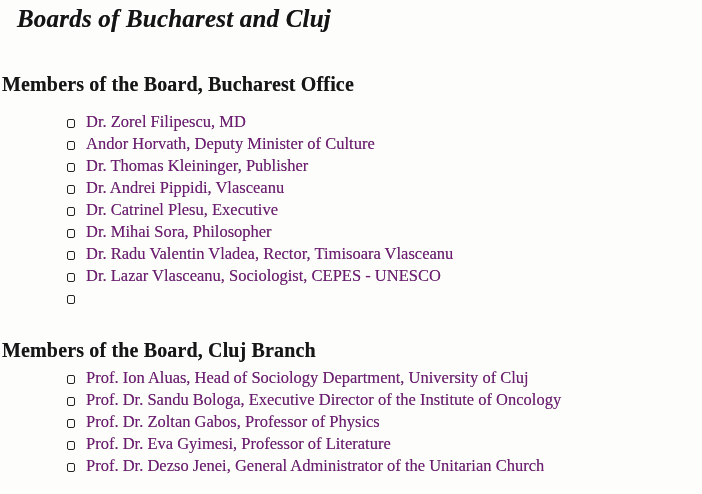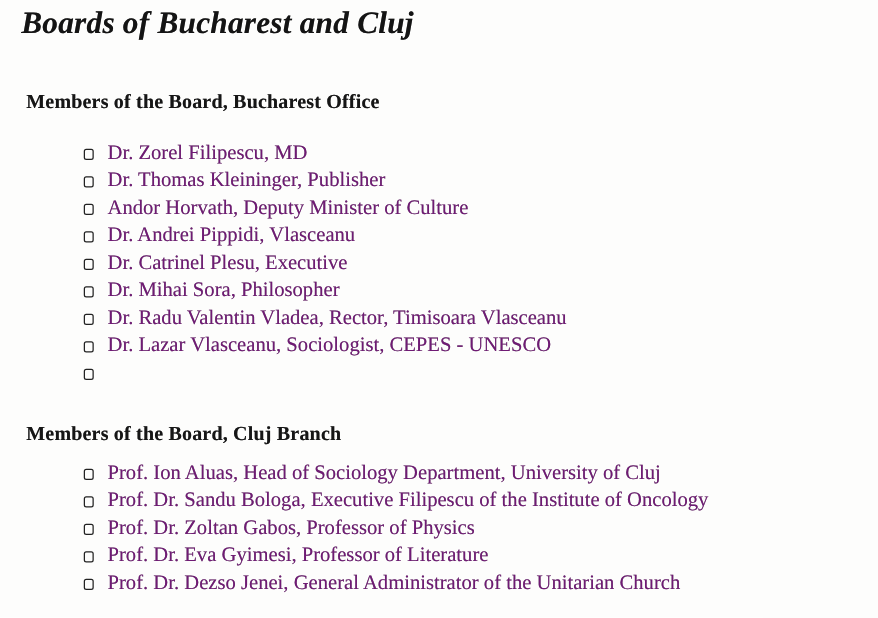--- a/index.html
+++ b/index.html
@@ -24,23 +24,23 @@
     font-style: italic;
     font-weight: 700;
     letter-spacing: 0.2px;
     color: #141414;
     text-shadow: 0 0 0.5px rgba(0,0,0,0.55);
     white-space: nowrap;
   }
 
   .sec-heading {
     position: absolute;
-    left: 21px;
+    left: 2px;
     margin: 0;
-    font-size: 16px;
+    font-size: 20px;
     font-weight: 700;
     letter-spacing: 0.15px;
     color: #161616;
     text-shadow: 0 0 0.4px rgba(0,0,0,0.5);
     white-space: nowrap;
   }
   .heading-bucharest { top: 73px; }
   .heading-cluj     { top: 339px; }
 
   .member-list {
@@ -83,25 +83,25 @@
 
   <h2 class="sec-heading heading-bucharest">Members of the Board, Bucharest Office</h2>
 
   <ul class="member-list list-bucharest">
     <li>
       <span class="bullet"></span>
       <span>Dr. Zorel Filipescu, MD</span>
     </li>
     <li>
       <span class="bullet"></span>
-      <span>Dr. Thomas Kleininger, Publisher</span>
+      <span>Andor Horvath, Deputy Minister of Culture</span>
     </li>
     <li>
       <span class="bullet"></span>
-      <span>Andor Horvath, Deputy Minister of Culture</span>
+      <span>Dr. Thomas Kleininger, Publisher</span>
     </li>
     <li>
       <span class="bullet"></span>
       <span>Dr. Andrei Pippidi, Vlasceanu</span>
     </li>
     <li>
       <span class="bullet"></span>
       <span>Dr. Catrinel Plesu, Executive</span>
     </li>
     <li>
@@ -123,21 +123,21 @@
 
   <h2 class="sec-heading heading-cluj">Members of the Board, Cluj Branch</h2>
 
   <ul class="member-list list-cluj">
     <li>
       <span class="bullet"></span>
       <span>Prof. Ion Aluas, Head of Sociology Department, University of Cluj</span>
     </li>
     <li>
       <span class="bullet"></span>
-      <span>Prof. Dr. Sandu Bologa, Executive Filipescu of the Institute of Oncology</span>
+      <span>Prof. Dr. Sandu Bologa, Executive Director of the Institute of Oncology</span>
     </li>
     <li>
       <span class="bullet"></span>
       <span>Prof. Dr. Zoltan Gabos, Professor of Physics</span>
     </li>
     <li>
       <span class="bullet"></span>
       <span>Prof. Dr. Eva Gyimesi, Professor of Literature</span>
     </li>
     <li>

